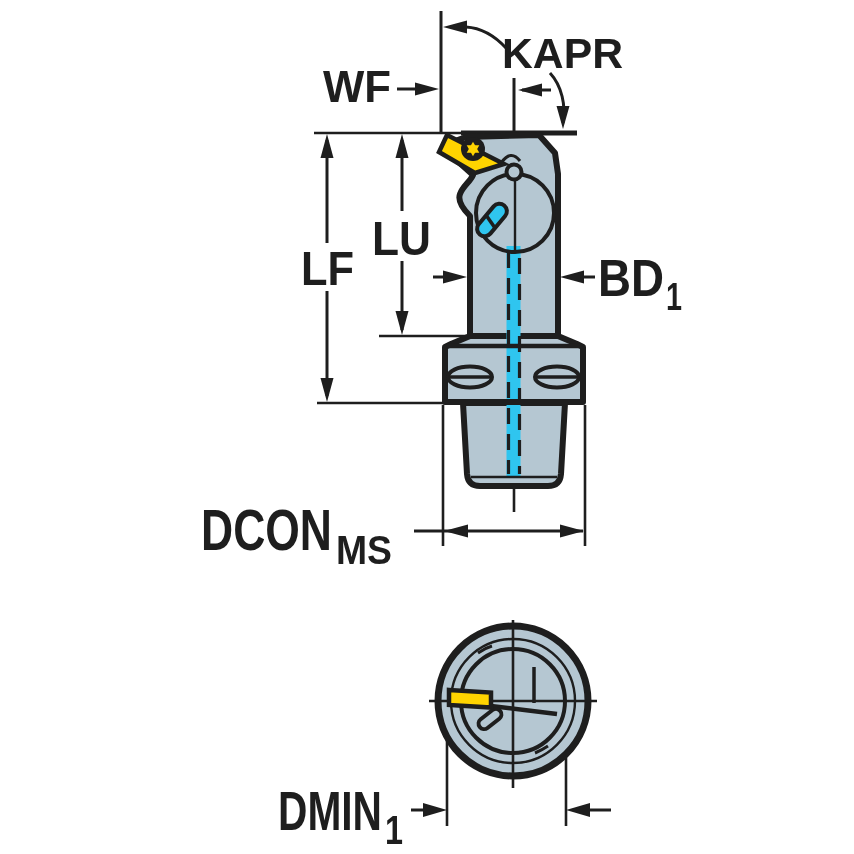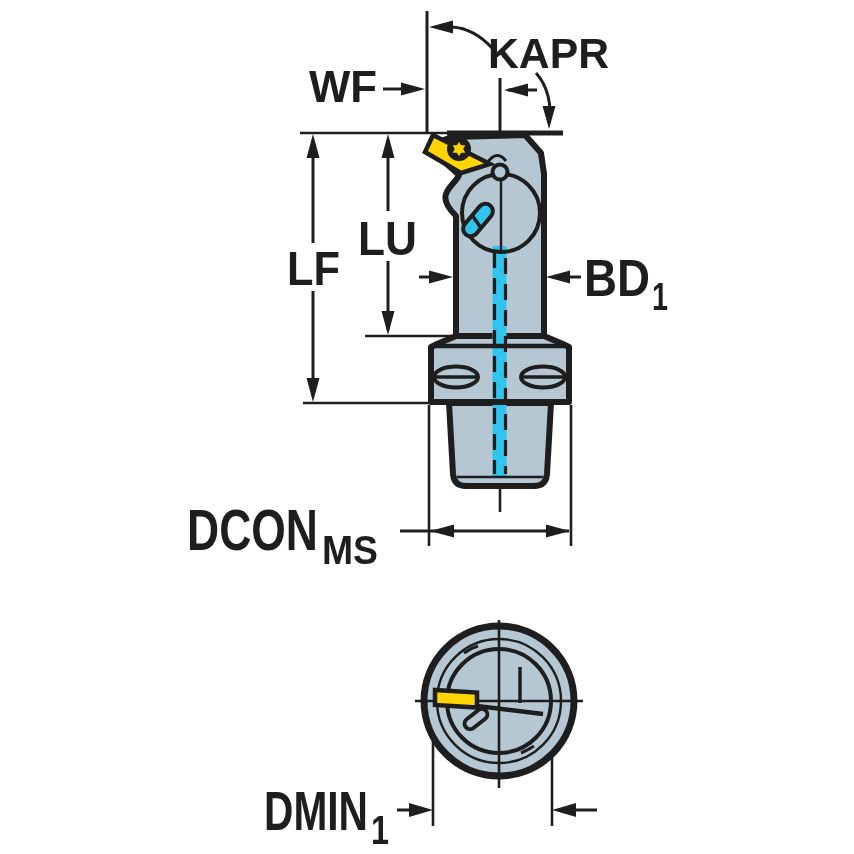--- a/index.html
+++ b/index.html
@@ -9,21 +9,21 @@
     --c-insert-color:#ffd400;
     --c-coolant-color:#2fc5ef;
   }
   *{box-sizing:border-box;}
   html,body{margin:0;padding:0;}
   body{
     width:854px;height:854px;overflow:hidden;
     background:var(--c-background);
     font-family:"Liberation Sans","DejaVu Sans",sans-serif;
   }
-  .frame{width:797px;height:854px;position:relative;background:var(--c-background);}
+  .frame{width:797px;height:854px;position:relative;background:var(--c-background);margin-left:14px;}
   svg{display:block;}
   svg text{
     font-family:"Liberation Sans","DejaVu Sans",sans-serif;
     font-weight:bold;
     fill:var(--c-line-color);
   }
   .ln{stroke:var(--c-line-color);fill:none;}
   .thin{stroke-width:2.6;}
   .dim{stroke-width:3;}
   .med{stroke-width:4;}

